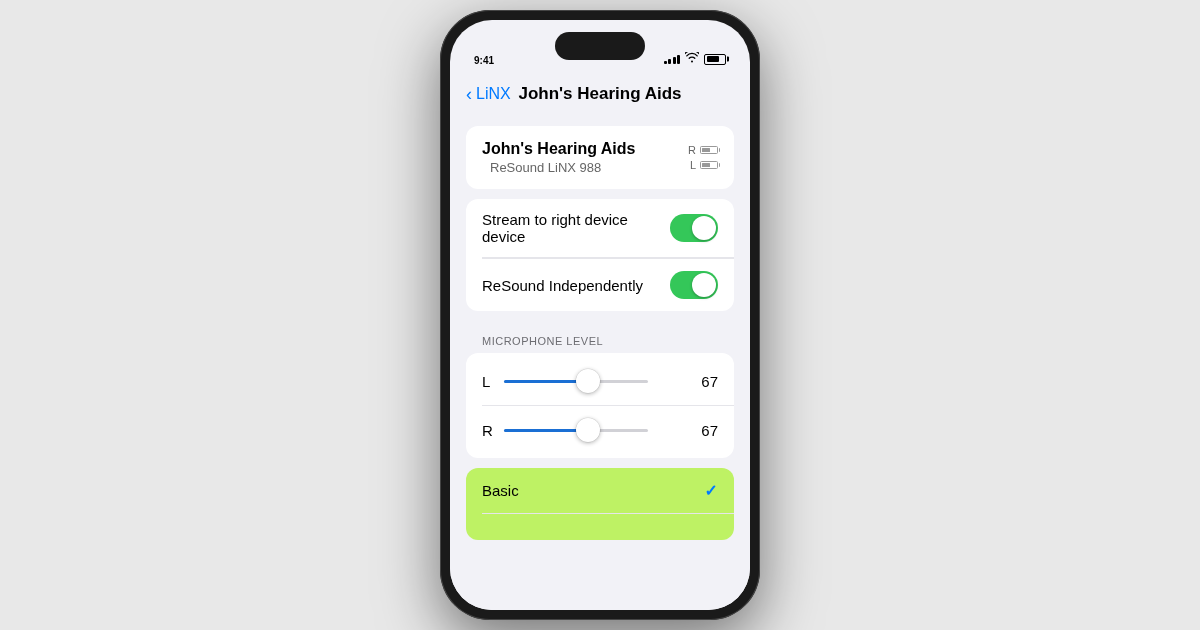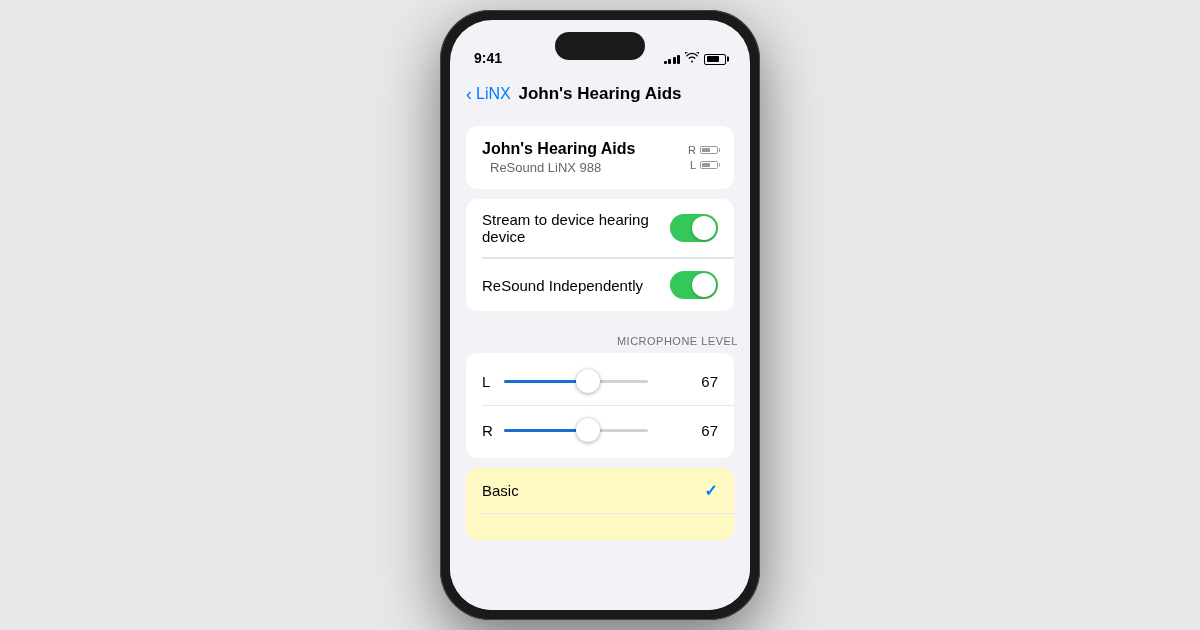--- a/index.html
+++ b/index.html
@@ -51,21 +51,21 @@
       height: 52px;
       display: flex;
       align-items: flex-end;
       justify-content: space-between;
       padding: 0 24px 6px;
       position: relative;
       z-index: 50;
     }
 
     .status-time {
-      font-size: 14px;
+      font-size: 10px;
       font-weight: 600;
       color: #000;
     }
 
     .status-icons {
       display: flex;
       align-items: center;
       gap: 5px;
     }
 
@@ -268,27 +268,26 @@
       right: 2px;
       width: 24px;
       height: 24px;
       background: #fff;
       border-radius: 50%;
       box-shadow: 0 1px 3px rgba(0,0,0,0.3);
     }
 
     
     .section-label {
-      padding: 14px 12px 6px;
+      padding: 14px 32px 6px;
       font-size: 11px;
       font-weight: 500;
       color: #6d6d72;
       letter-spacing: 0.5px;
       text-transform: uppercase;
-      text-align: right;
     }
 
     
     .slider-section {
       background: #fff;
       margin: 0 16px 10px;
       border-radius: 12px;
       padding: 4px 0;
     }
 
@@ -346,21 +345,21 @@
       font-size: 15px;
       color: #000;
       width: 24px;
       text-align: right;
       flex-shrink: 0;
       margin-left: 36px;
     }
 
     
     .presets-section {
-      background: #fef9c3;
+      background: #bef264;
       margin: 0 16px;
       border-radius: 12px;
       overflow: hidden;
     }
 
     .preset-row {
       display: flex;
       align-items: center;
       justify-content: space-between;
       padding: 13px 16px;
@@ -436,21 +435,21 @@
               <div class="mini-battery">
                 <div class="mini-battery-fill" style="width: 55%"></div>
               </div>
             </div>
           </div>
         </div>
       </div>
 
       <div class="section">
         <div class="toggle-row">
-          <span class="toggle-label">Stream to device hearing device</span>
+          <span class="toggle-label">Stream to right device device</span>
           <div class="ios-toggle"></div>
         </div>
         <div class="divider"></div>
         <div class="divider"></div>
         <div class="toggle-row">
           <span class="toggle-label">ReSound Independently</span>
           <div class="ios-toggle"></div>
         </div>
       </div>
 

